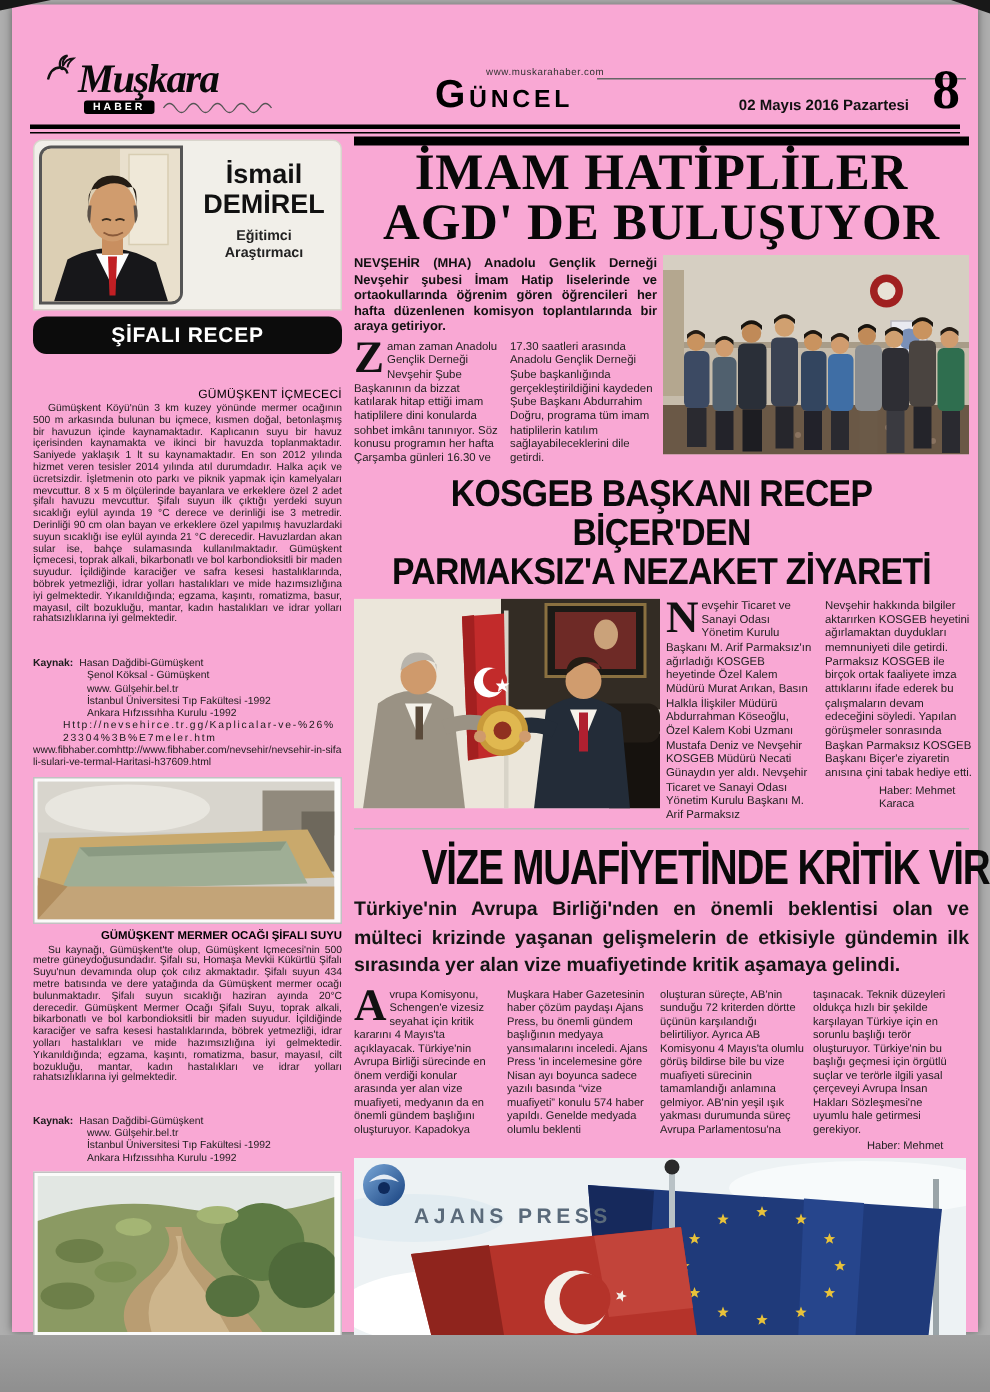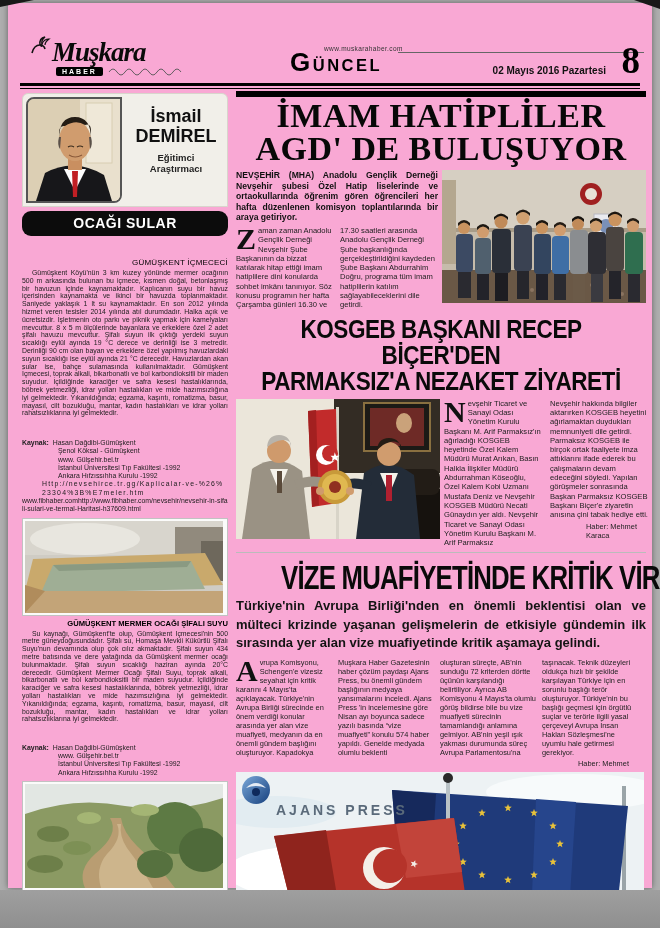--- a/index.html
+++ b/index.html
@@ -164,21 +164,21 @@
       <div class="author-meta">
         <div class="author-first">İsmail</div>
         <div class="author-last">DEMİREL</div>
         <div class="author-role">
           <div>Eğitimci</div>
           <div>Araştırmacı</div>
         </div>
       </div>
     </div>
 
-    <div class="col-banner">OCAĞI SULAR</div>
+    <div class="col-banner">ŞİFALI RECEP</div>
 
     <div class="sec-title">GÜMÜŞKENT İÇMECECİ</div>
     <div class="small-body b1">
         <span class="indent">Gümüşkent Köyü'nün 3 km kuzey yönünde mermer ocağının 500 m arkasında bulunan bu içmece, kısmen doğal, betonlaşmış bir havuzun içinde kaynamaktadır. Kaplıcanın suyu bir havuz içerisinden kaynamakta ve ikinci bir havuzda toplanmaktadır. Saniyede yaklaşık 1 lt su kaynamaktadır. En son 2012 yılında hizmet veren tesisler 2014 yılında atıl durumdadır. Halka açık ve ücretsizdir. İşletmenin oto parkı ve piknik yapmak için kamelyaları mevcuttur. 8 x 5 m ölçülerinde bayanlara ve erkeklere özel 2 adet şifalı havuzu mevcuttur. Şifalı suyun ilk çıktığı yerdeki suyun sıcaklığı eylül ayında 19 °C derece ve derinliği ise 3 metredir. Derinliği 90 cm olan bayan ve erkeklere özel yapılmış havuzlardaki suyun sıcaklığı ise eylül ayında 21 °C derecedir. Havuzlardan akan sular ise, bahçe sulamasında kullanılmaktadır. Gümüşkent İçmecesi, toprak alkali, bikarbonatlı ve bol karbondioksitli bir maden suyudur. İçildiğinde karaciğer ve safra kesesi hastalıklarında, böbrek yetmezliği, idrar yolları hastalıkları ve mide hazımsızlığına iyi gelmektedir. Yıkanıldığında; egzama, kaşıntı, romatizma, basur, mayasıl, cilt bozukluğu, mantar, kadın hastalıkları ve idrar yolları rahatsızlıklarına iyi gelmektedir.</span>
       </div>
 
     <div class="src-block">
       <div class="src-line first"><b>Kaynak:</b><span>Hasan Dağdibi-Gümüşkent</span></div>
       <div class="src-line">Şenol Köksal - Gümüşkent</div>
       <div class="src-line">www. Gülşehir.bel.tr</div>
@@ -235,21 +235,21 @@
 
   <div class="right-col">
 
     <div class="top-black-bar"></div>
     <div class="h1-serif">
       <div>İMAM HATİPLİLER</div>
       <div>AGD' DE BULUŞUYOR</div>
     </div>
     <div class="art-row">
       <div style="width:202px;">
-        <div class="lead">NEVŞEHİR (MHA) Anadolu Gençlik Derneği Nevşehir şubesi Özel Hatip liselerinde ve ortaokullarında öğrenim gören öğrencileri her hafta düzenlenen komisyon toplantılarında bir araya getiriyor.</div>
+        <div class="lead">NEVŞEHİR (MHA) Anadolu Gençlik Derneği Nevşehir şubesi İmam Hatip liselerinde ve ortaokullarında öğrenim gören öğrencileri her hafta düzenlenen komisyon toplantılarında bir araya getiriyor.</div>
         <div class="mini-cols">
           <div class="mini-col"><span class="dropcap">Z</span><span>aman zaman Anadolu Gençlik Derneği Nevşehir Şube Başkanının da bizzat katılarak hitap ettiği imam hatiplilere dini konularda sohbet imkânı tanınıyor. Söz konusu programın her hafta Çarşamba günleri 16.30 ve</span></div>
           <div class="mini-col">17.30 saatleri arasında Anadolu Gençlik Derneği Şube başkanlığında gerçekleştirildiğini kaydeden Şube Başkanı Abdurrahim Doğru, programa tüm imam hatiplilerin katılım sağlayabileceklerini dile getirdi.</div>
         </div>
       </div>
       <div class="news-photo">
         <svg width="204" height="133" viewBox="0 0 204 133">
           <rect width="204" height="133" fill="#d6cfc2"></rect>
           <rect y="58" width="204" height="4" fill="#a89c88"></rect>
           <rect y="62" width="204" height="40" fill="#c6bcab"></rect>

